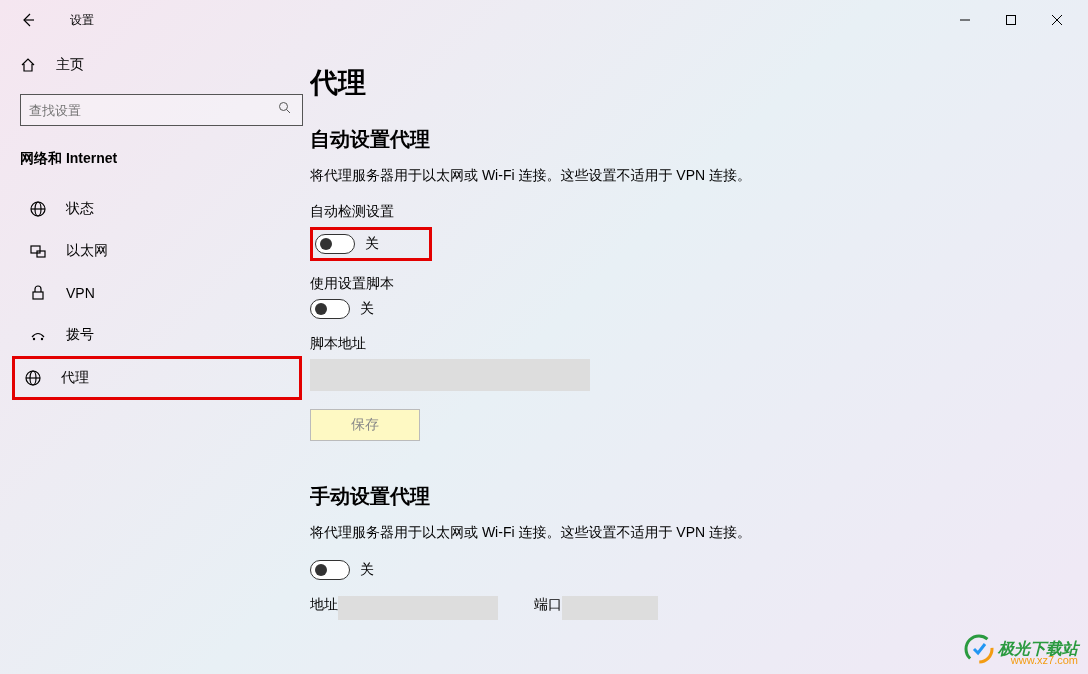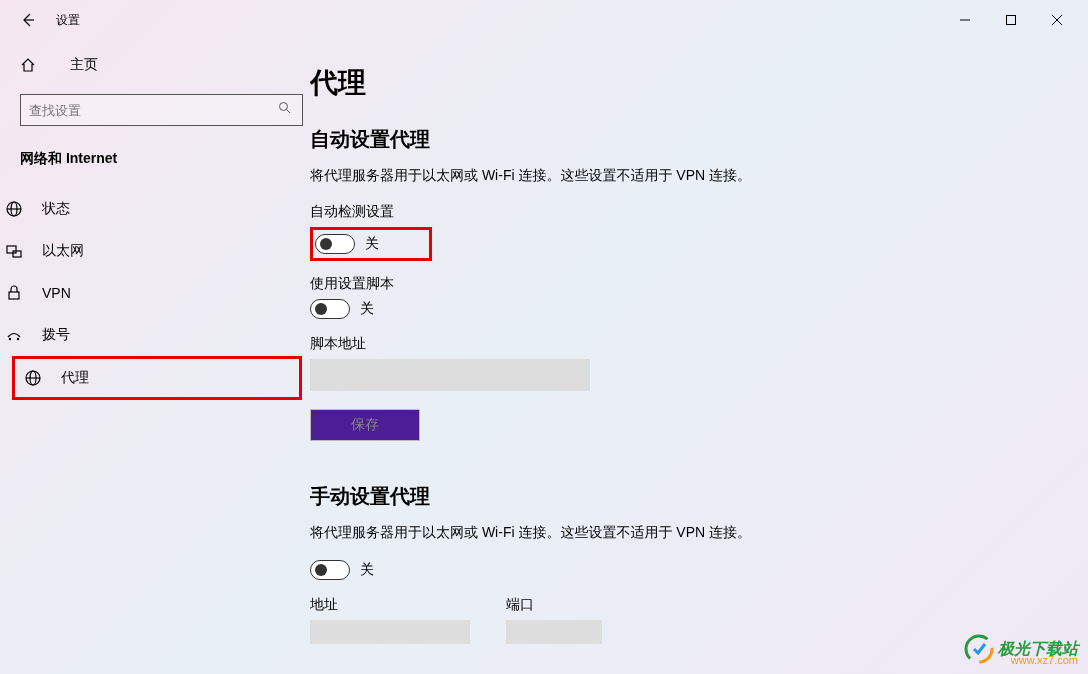--- a/index.html
+++ b/index.html
@@ -1,60 +1,60 @@
 <!DOCTYPE html>
 <html><head>
   <meta charset="utf-8">
   <style>
     * { margin: 0; padding: 0; box-sizing: border-box; font-family: "Microsoft YaHei", "Segoe UI", sans-serif; }
     body { width: 1088px; height: 674px; background: linear-gradient(135deg, #f5e6f0 0%, #e8f0f5 50%, #f0e8f5 100%); overflow: hidden; position: relative; }
     
-    .titlebar { display: flex; align-items: center; height: 40px; padding: 0 8px; }
+    .titlebar { display: flex; align-items: center; height: 40px; padding: 0 8px; gap: 14px; }
     .back-btn { width: 40px; height: 40px; display: flex; align-items: center; justify-content: center; cursor: pointer; }
     .titlebar-title { font-size: 12px; margin-left: 8px; }
     .window-controls { margin-left: auto; display: flex; }
     .win-ctrl { width: 46px; height: 40px; display: flex; align-items: center; justify-content: center; cursor: pointer; }
     
     .content { display: flex; height: calc(100% - 40px); }
     .sidebar { width: 310px; padding: 8px 0; }
-    .home-row { display: flex; align-items: center; padding: 8px 20px; cursor: pointer; gap: 14px; }
+    .home-row { display: flex; align-items: center; padding: 8px 20px; cursor: pointer; }
     .home-row .icon { width: 20px; margin-right: 16px; display: flex; }
     .home-row .label { font-size: 14px; }
     
     .search-box { margin: 12px 7px 16px 20px; height: 32px; border: 1px solid #555; background: rgba(255,255,255,0.3); display: flex; align-items: center; padding: 0 8px; }
     .search-box input { flex: 1; border: none; background: transparent; outline: none; font-size: 13px; color: #555; }
     .search-box .search-icon { width: 16px; }
     
     .category-header { padding: 8px 20px; font-size: 14px; font-weight: 600; }
     
     .nav-list { margin-top: 12px; }
-    .nav-item { display: flex; align-items: center; padding: 12px 4px; cursor: pointer; font-size: 14px; }
+    .nav-item { display: flex; align-items: center; padding: 12px 28px; cursor: pointer; font-size: 14px; }
     .nav-item .icon { width: 20px; margin-right: 18px; display: flex; justify-content: center; }
     
     .highlight-box { border: 3px solid #e30000; }
     .highlight-nav { margin: 0 8px 0 12px; padding: 10px 8px; }
     .highlight-toggle { display: inline-flex; align-items: center; padding: 4px 50px 4px 2px; border: 3px solid #e30000; }
     
     .main { flex: 1; padding: 24px 0 0 0; overflow: hidden; }
     .page-title { font-size: 28px; font-weight: 600; margin-bottom: 24px; }
     .section-title { font-size: 20px; font-weight: 600; margin-bottom: 14px; }
     .section-desc { font-size: 14px; margin-bottom: 18px; color: #000; }
     .field-label { font-size: 14px; margin-bottom: 6px; }
     
     .toggle-row { display: flex; align-items: center; margin-bottom: 16px; }
     .toggle { width: 40px; height: 20px; border: 1px solid #333; border-radius: 10px; position: relative; background: #fff; cursor: pointer; margin-right: 10px; }
     .toggle-knob { width: 12px; height: 12px; background: #333; border-radius: 50%; position: absolute; top: 3px; left: 4px; }
     .toggle-label { font-size: 14px; }
     
     .text-input { width: 280px; height: 32px; background: #ddd; border: none; margin-bottom: 18px; padding: 0 8px; }
-    .save-btn { width: 110px; height: 32px; background: #4c1d95; border: 1px solid #bbb; color: #888; font-size: 14px; cursor: default; }
+    .save-btn { width: 110px; height: 32px; background: #fef9c3; border: 1px solid #bbb; color: #888; font-size: 14px; cursor: default; }
     
     .manual-section { margin-top: 42px; }
     .input-pair { display: flex; gap: 36px; }
-    .col { display: flex; flex-direction: column; }
+    .col { display: flex; flex-direction: row; align-items: center; }
     .addr-input { width: 160px; height: 24px; background: #ddd; border: none; }
     .port-input { width: 96px; height: 24px; background: #ddd; border: none; }
     
     .watermark { position: absolute; right: 10px; bottom: 10px; display: flex; align-items: center; gap: 4px; }
     .watermark-text { color: #2a9a3f; font-size: 16px; font-weight: bold; font-style: italic; }
     .watermark-sub { color: #f39c12; font-size: 11px; position: absolute; right: 0; bottom: -2px; }
     .wm-logo { width: 30px; height: 30px; }
   </style>
 </head>
 <body>

